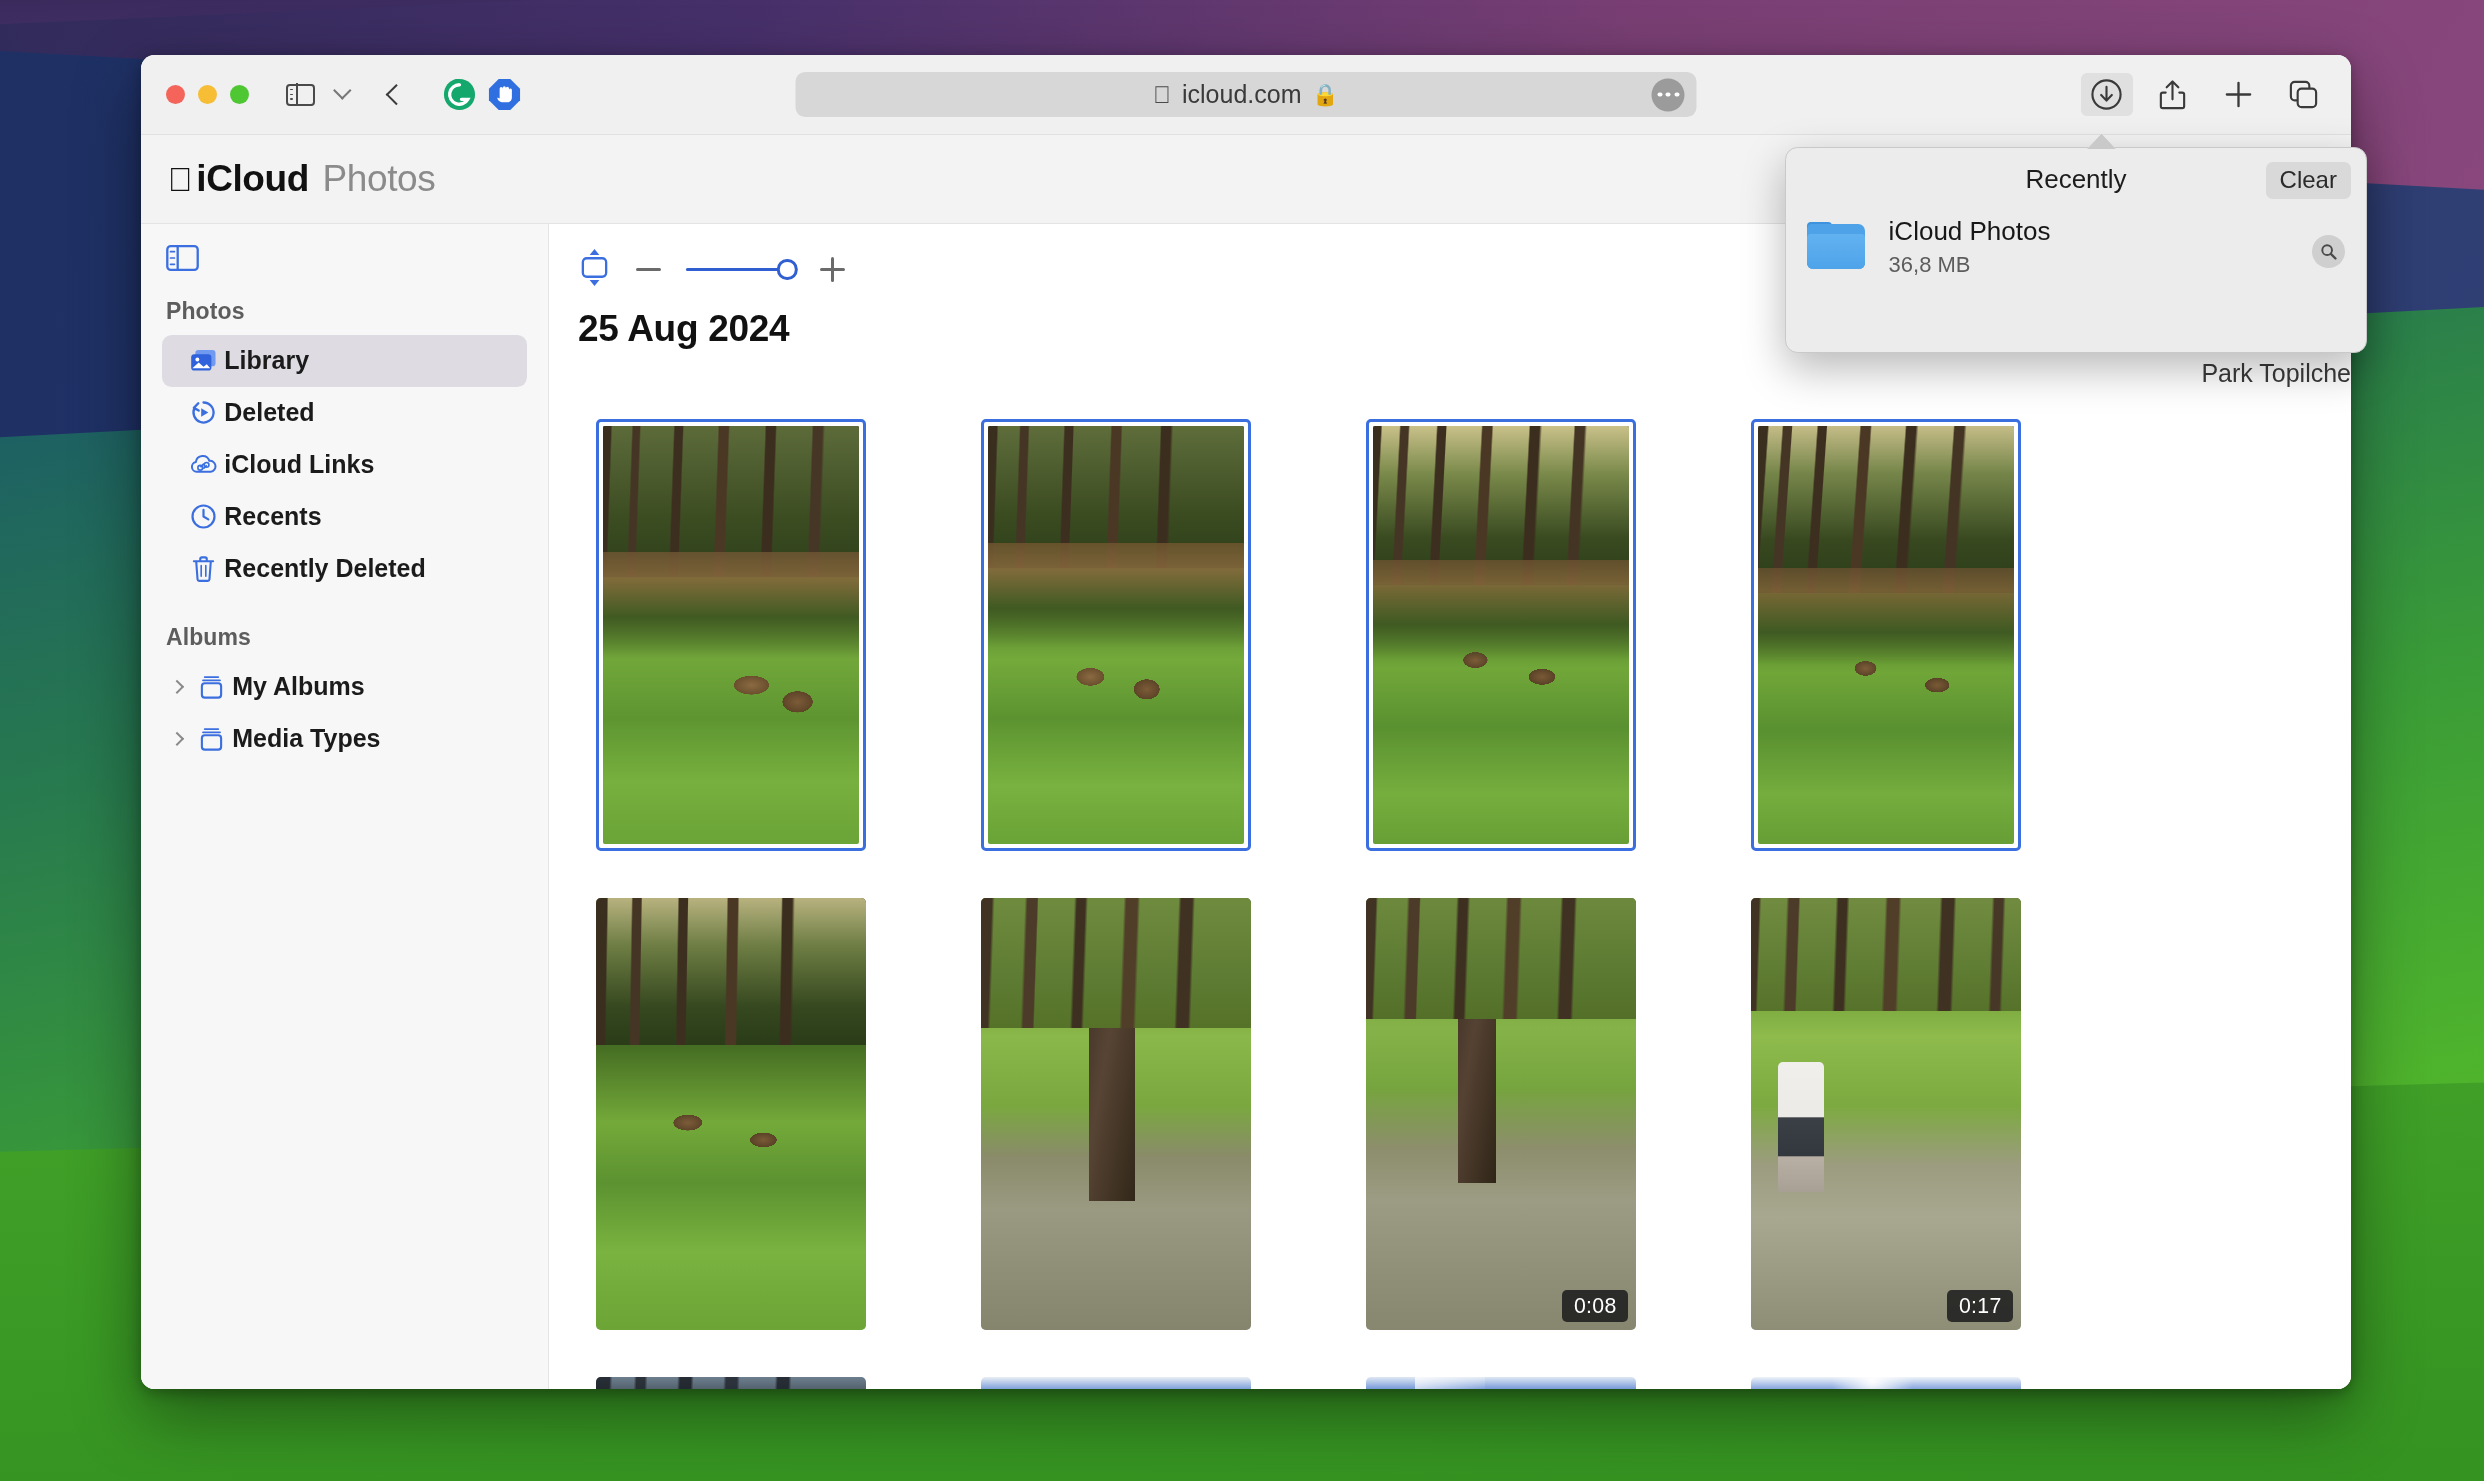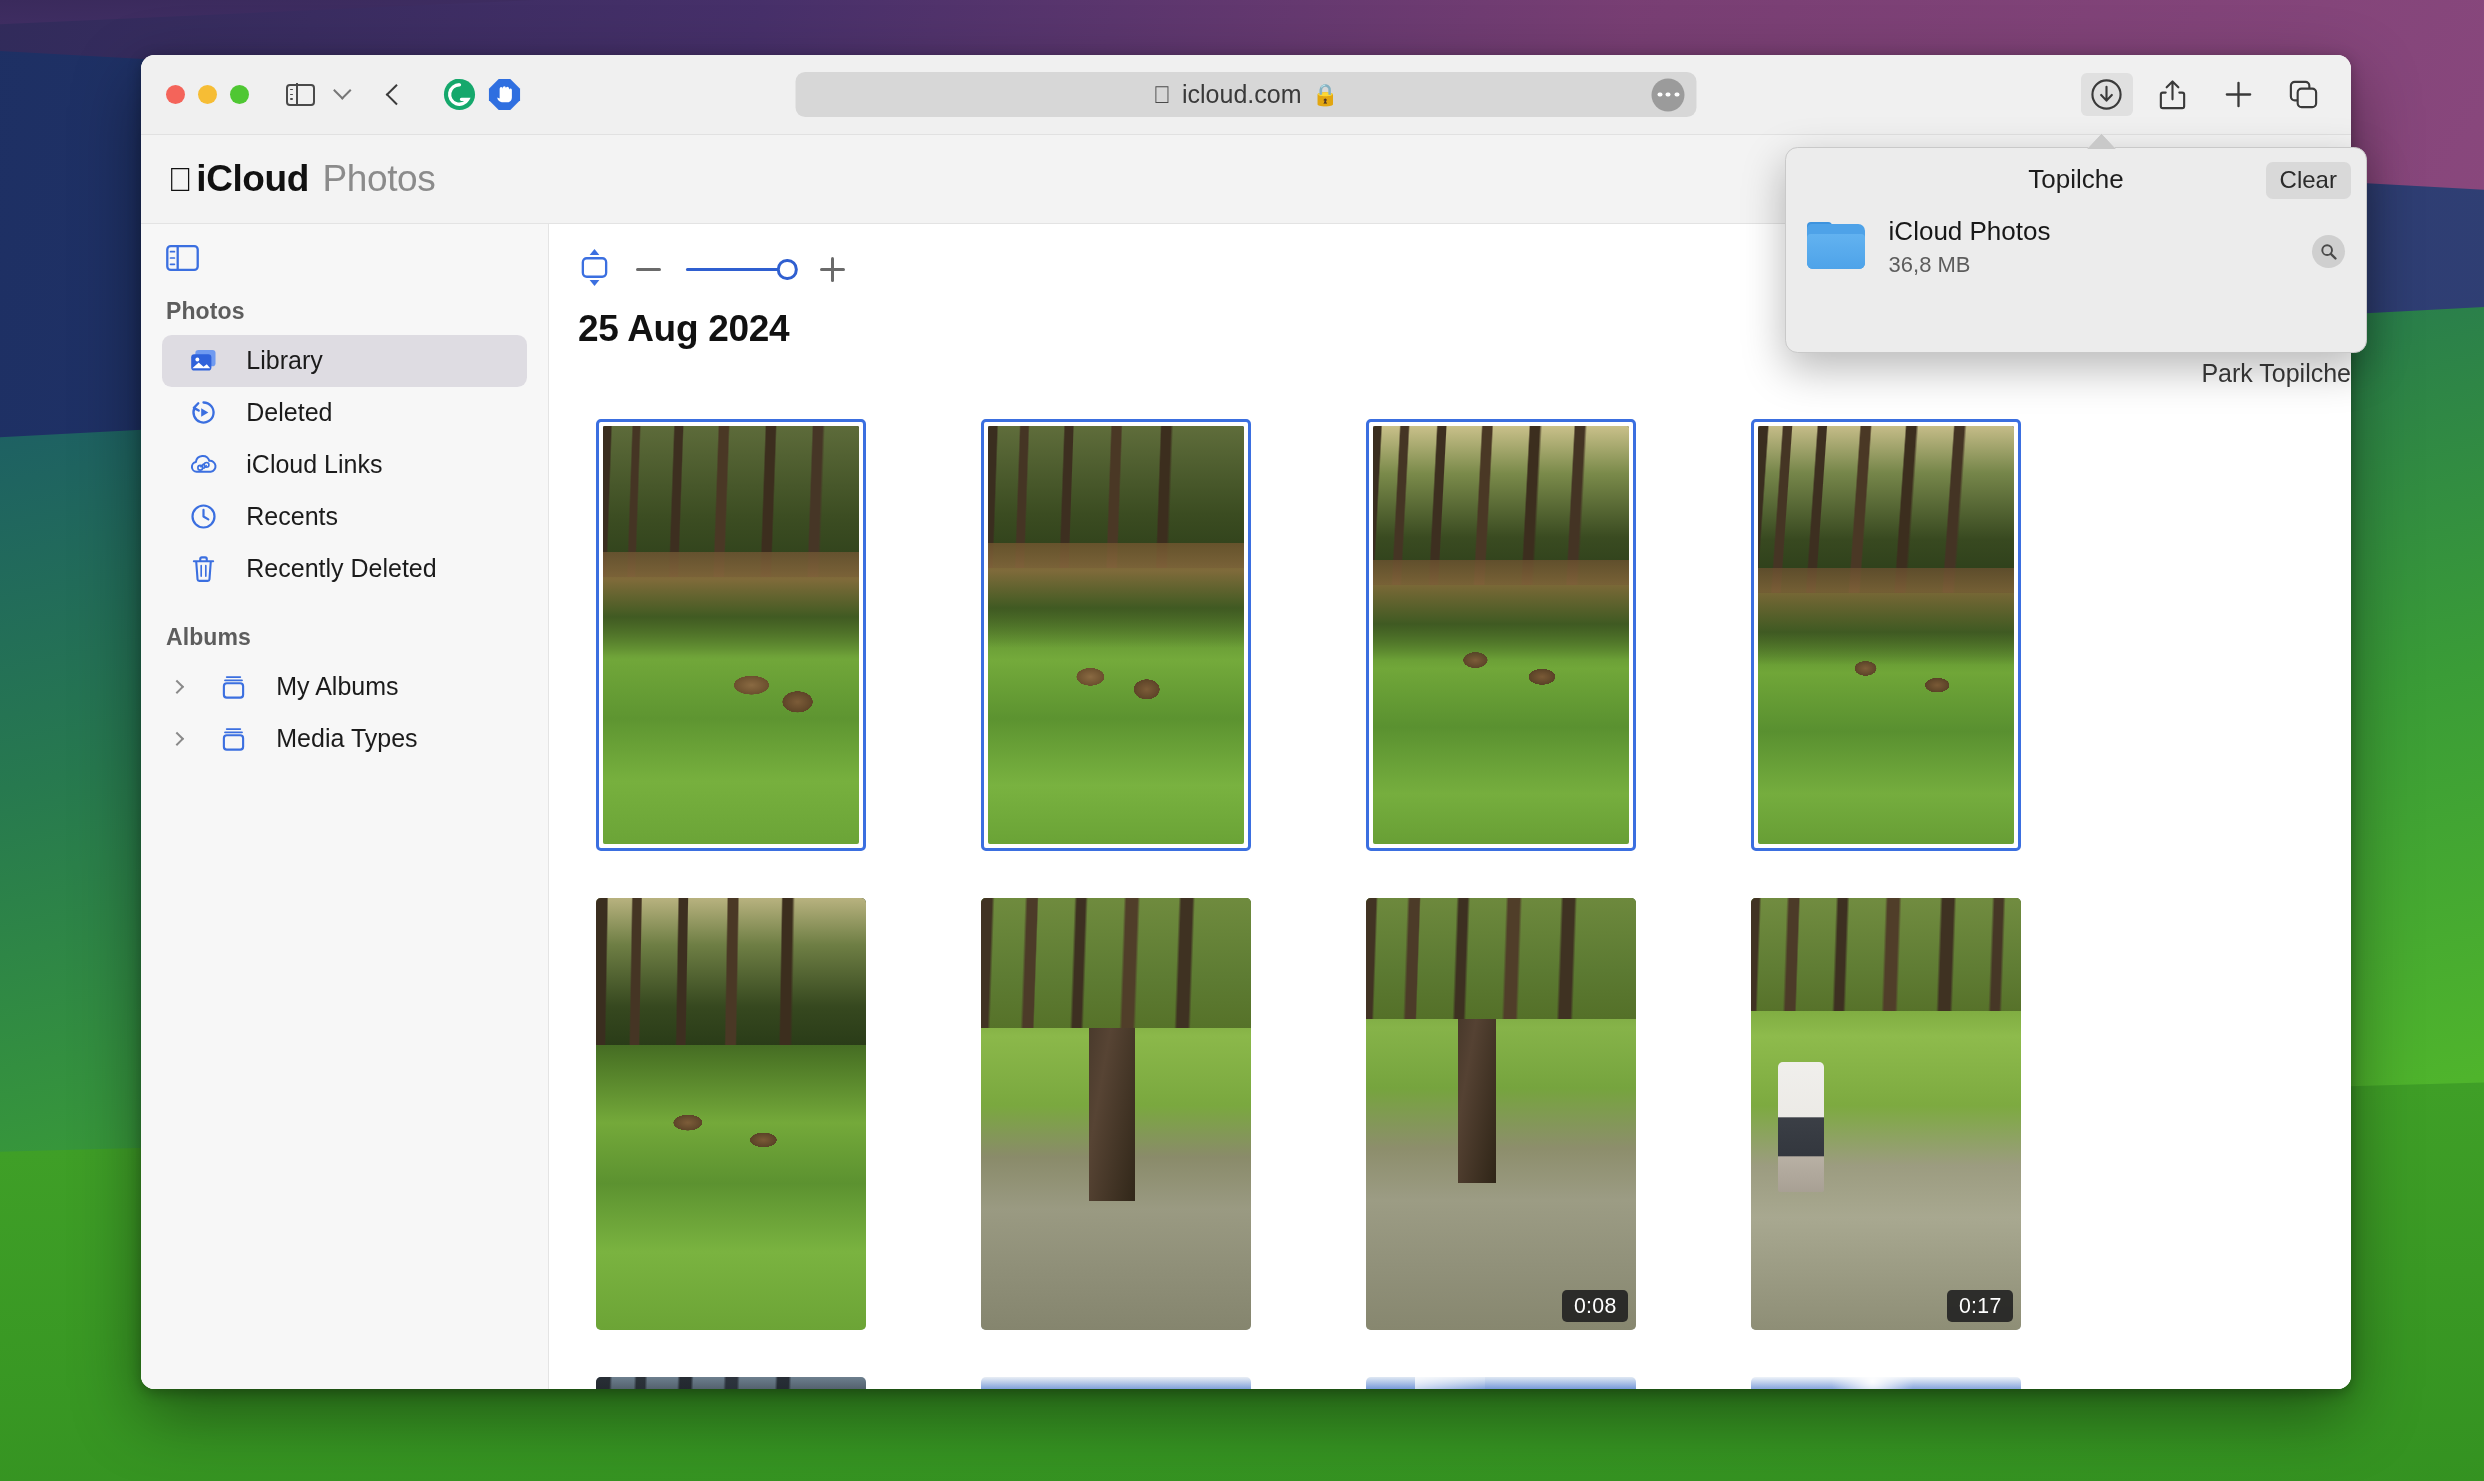--- a/index.html
+++ b/index.html
@@ -130,23 +130,23 @@
     width: 408px; background: #f7f7f7;
     border-right: 1px solid #e4e4e4;
     padding: 21.3px 0 0 0; flex-shrink: 0;
   }
   .sb-toggle { margin: 0 0 27px 25px; width: 33px; height: 26px; }
   .sb-section-title {
     font-size: 23px; font-weight: 700; color: #5d5d5d;
     padding: 0 0 9.7px 25px; letter-spacing: 0.1px;
   }
   .sb-item {
-    display: flex; align-items: center; gap: 28px;
+    display: flex; align-items: center; gap: 6px;
     height: 52px; margin: 0 21.3px; padding-left: 27px;
-    border-radius: 9.7px; cursor: default;
+    border-radius: 9.7px; cursor: default; font-weight: bold;
   }
   .sb-item.selected { background: #dedce2; }
   .sb-item .sb-ico { width: 29px; height: 29px; flex-shrink: 0; display: flex; align-items: center; justify-content: center; }
   .sb-item .sb-label { font-size: 25px; color: #1b1b1b; white-space: nowrap; }
   .sb-group-gap { height: 29px; }
   .sb-item.with-disclosure { padding-left: 0; }
   .disc {
     width: 29px; display: flex; align-items: center; justify-content: center; flex-shrink: 0;
   }
   .disc .arr { width: 9.7px; height: 9.7px; border-right: 2.3px solid #8a8a8a; border-bottom: 2.3px solid #8a8a8a; transform: rotate(-45deg); }
@@ -730,21 +730,21 @@
         <div class="cell3 r3d"></div>
       </div>
 
     </div>
   </div>
 </div>
 
 <div id="downloads-popover">
   <div class="arrow"></div>
   <div class="dl-head">
-    <span class="dl-title">Topilche</span>
+    <span class="dl-title">Recently</span>
     <span class="dl-clear">Clear</span>
   </div>
   <div class="dl-row">
     <span class="folder-ico">
       <span class="tab"></span>
         <span class="back"></span>
         <span class="front"></span>
     </span>
     <span class="dl-meta">
       <div class="dl-name">iCloud Photos</div>

